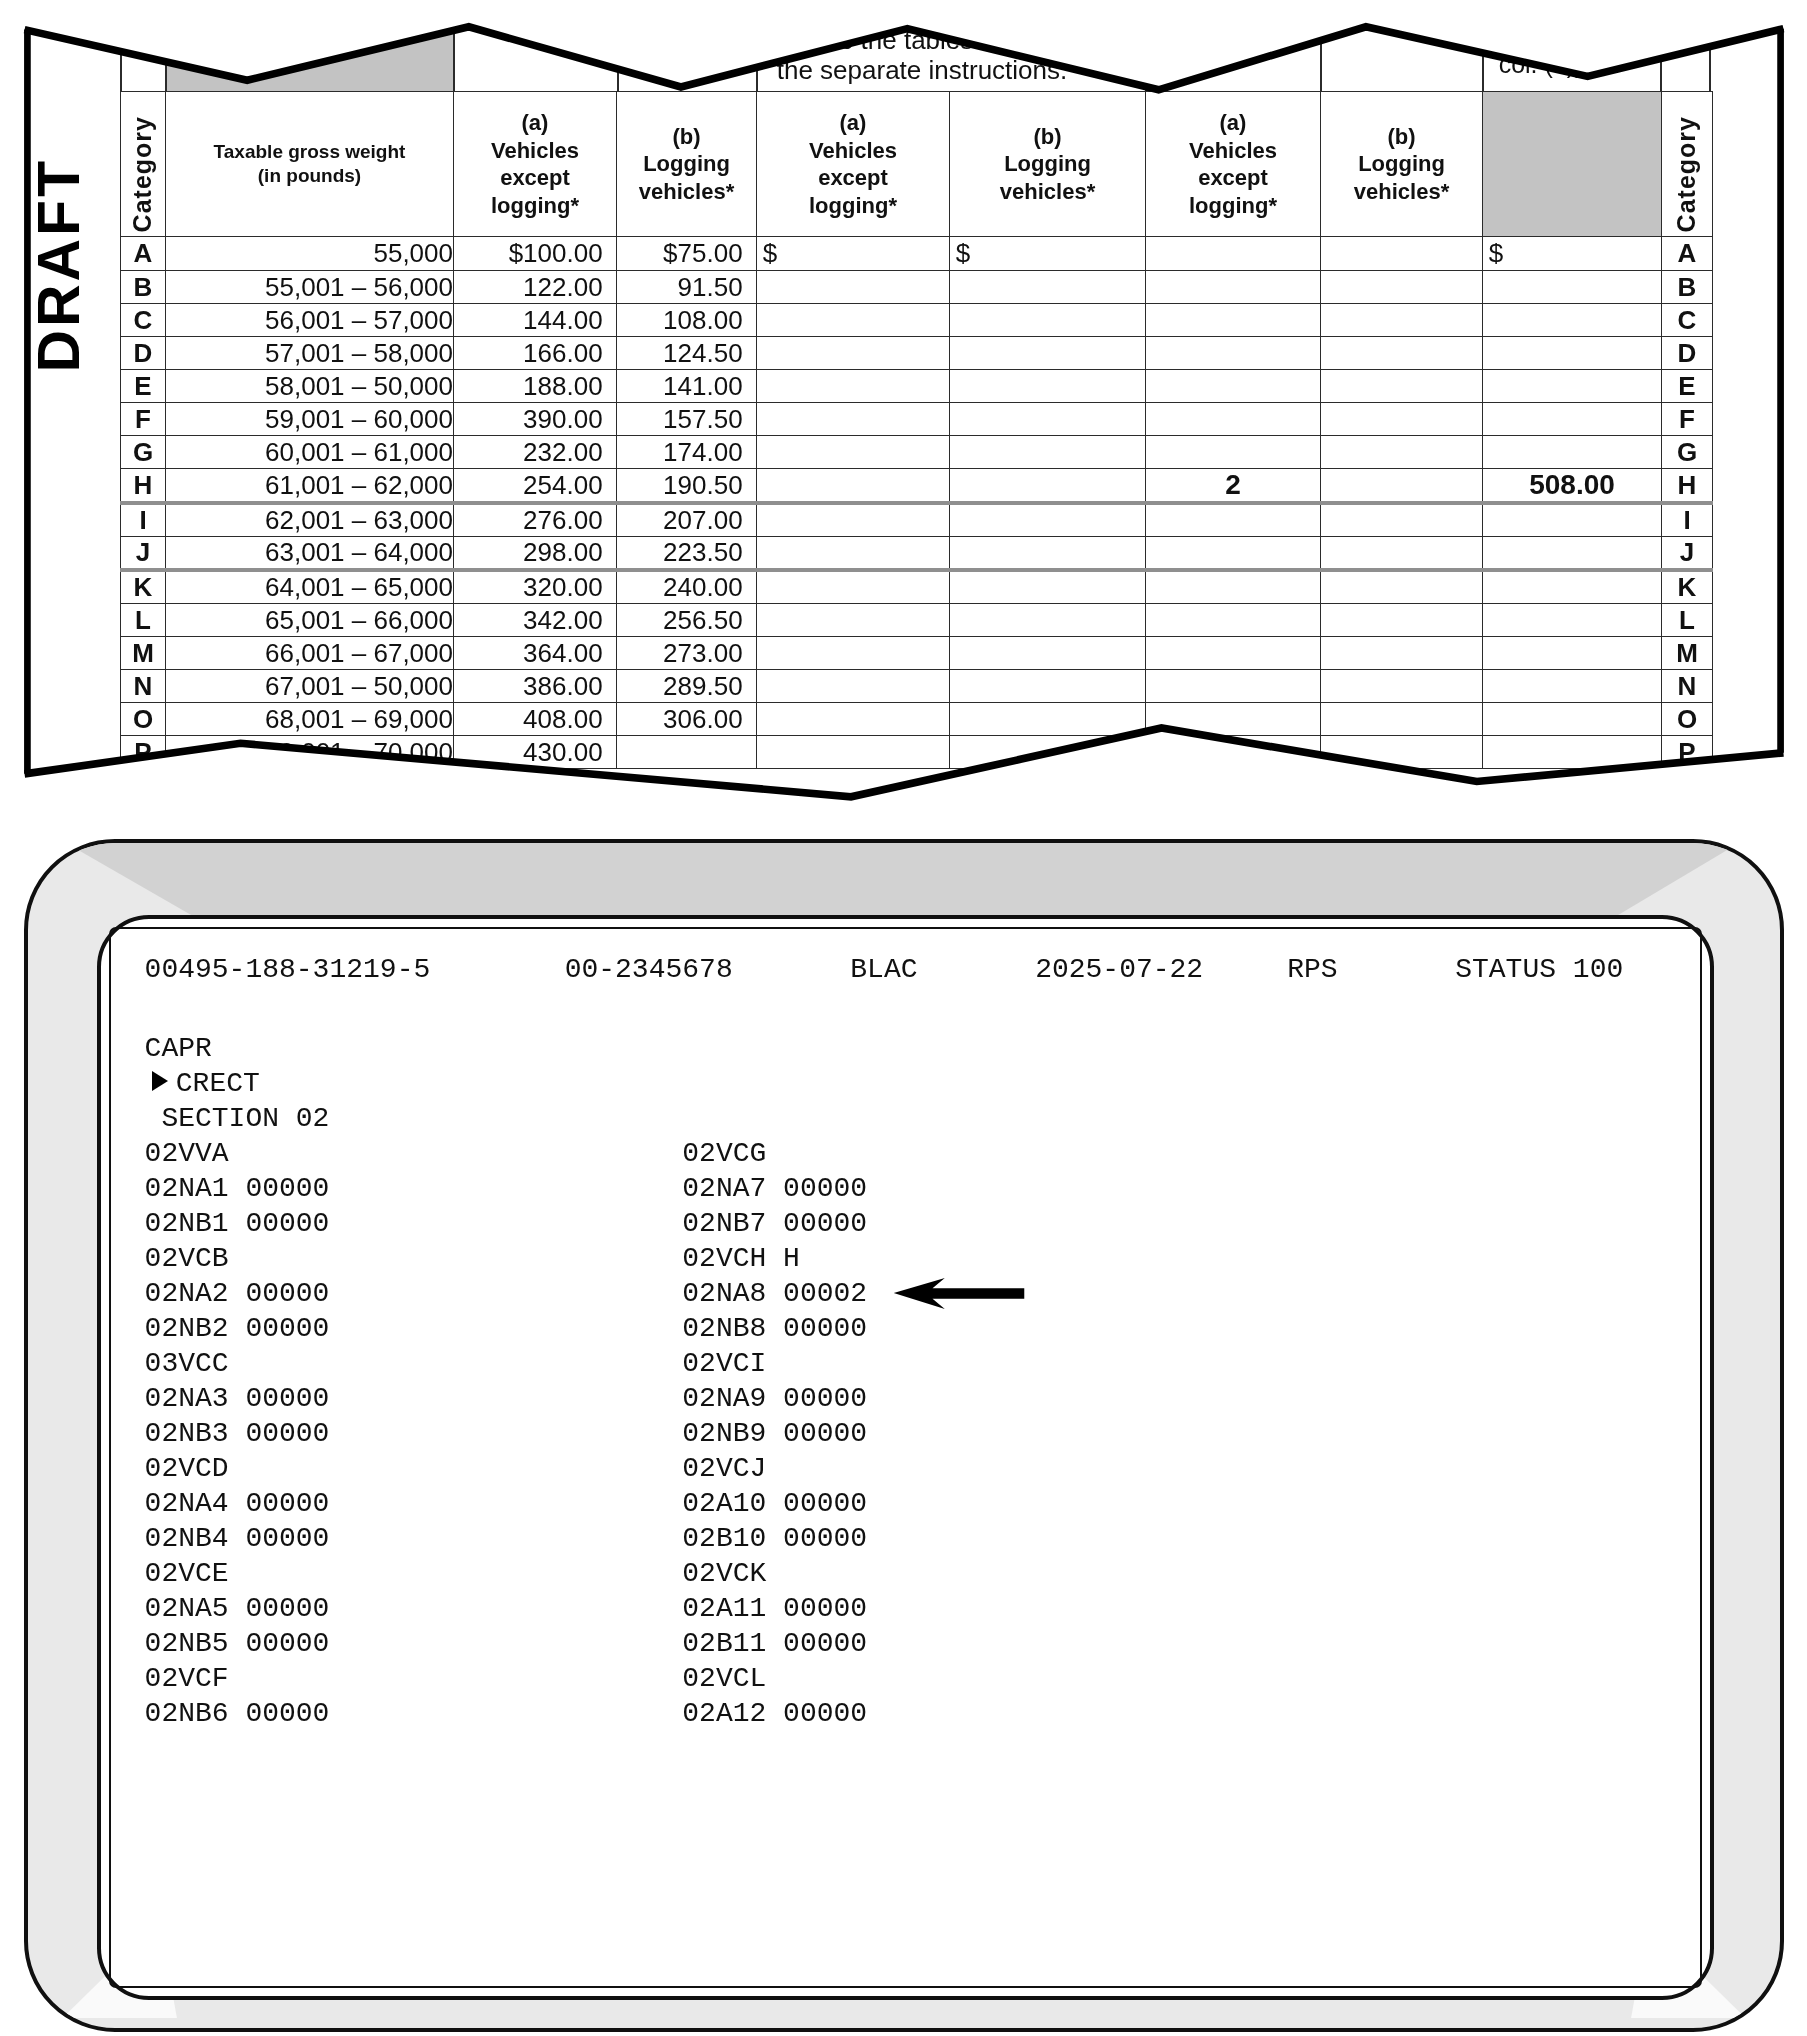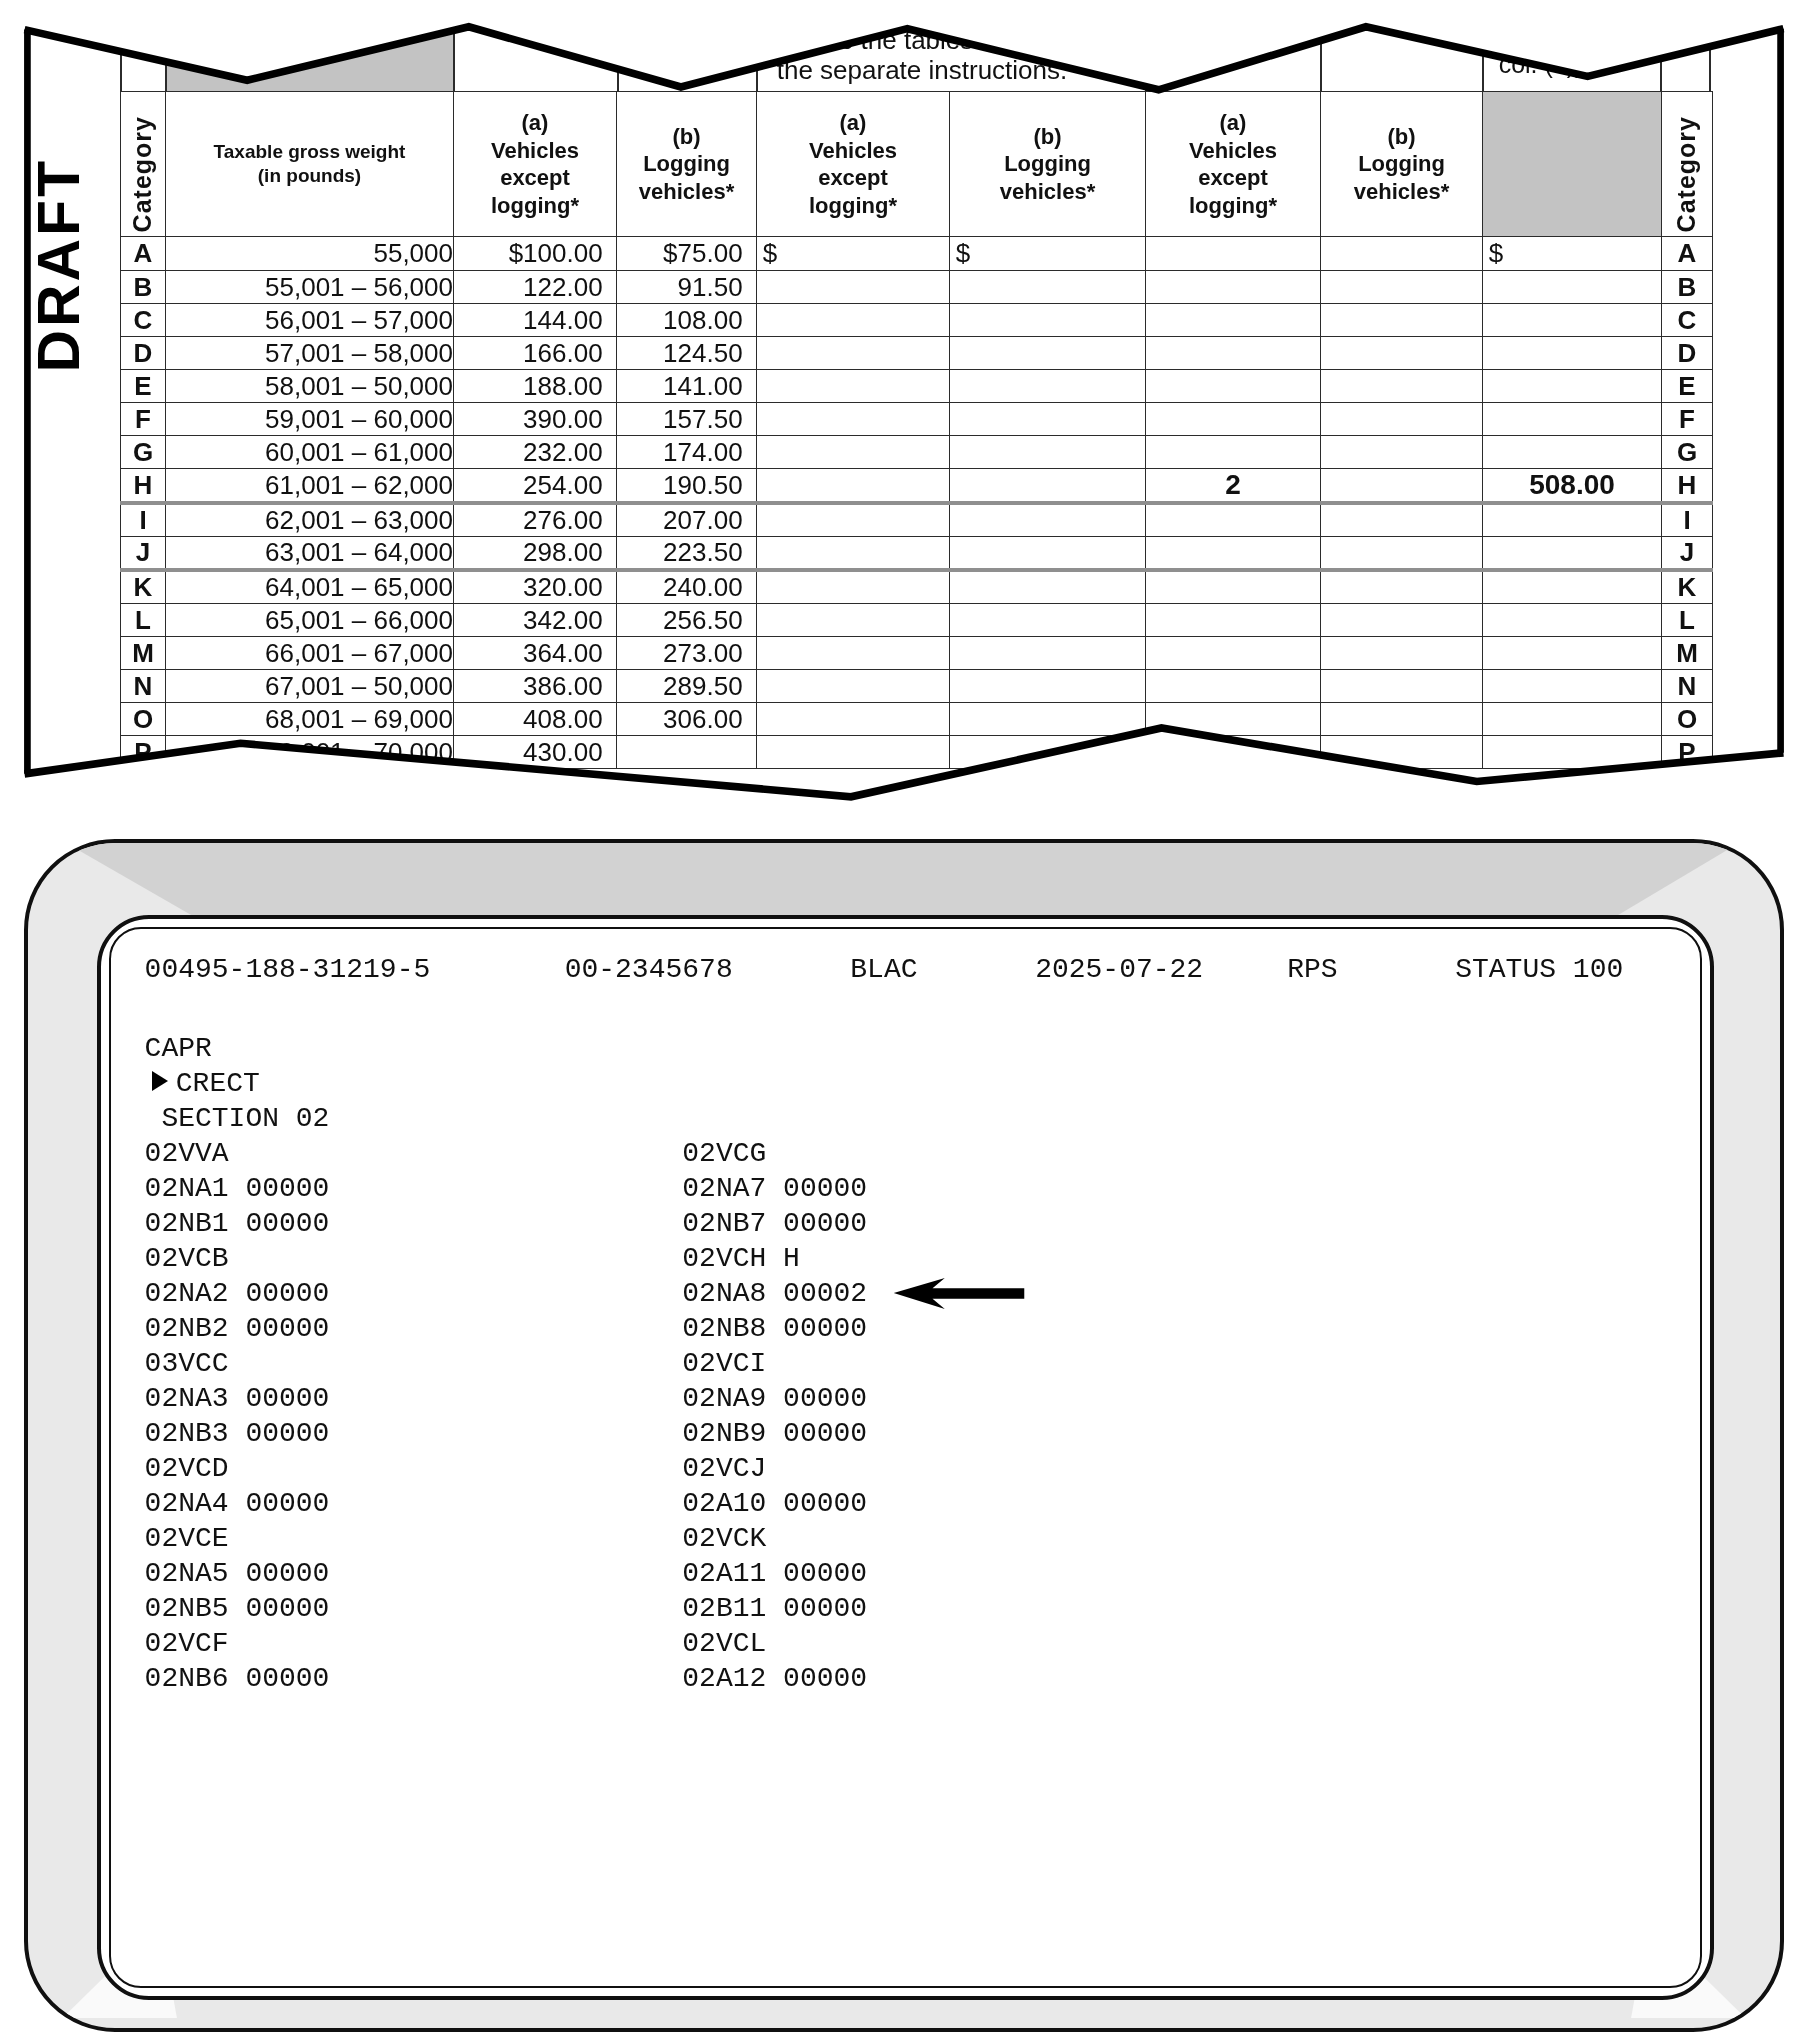--- a/index.html
+++ b/index.html
@@ -52,21 +52,21 @@
        background:#e9e9e9;border:4.8px solid #101010;border-radius:91px;
        box-sizing:border-box;overflow:hidden;}
   .crt-topface{position:absolute;left:0;top:0;width:100%;height:84px;background:#d2d2d2;
        clip-path:polygon(38px 0px,1711px 0px,1570px 84px,184px 84px);}
   .wedge-l{position:absolute;left:34px;bottom:9.6px;width:115px;height:96px;background:#fafafa;
        clip-path:polygon(85% 0,100% 100%,0 100%);}
   .wedge-r{position:absolute;right:34px;bottom:9.6px;width:115px;height:96px;background:#fafafa;
        clip-path:polygon(15% 0,100% 100%,0 100%);}
   .screen{position:absolute;left:69px;top:72px;width:1617px;height:1085px;background:#fff;
        border:4.8px solid #101010;border-radius:52px;box-sizing:border-box;}
-  .screen-inner{position:absolute;inset:7.6px;border:2.9px solid #101010;border-radius:32px;
+  .screen-inner{position:absolute;inset:7.6px;border:2.9px solid #101010;border-radius:7px;
        overflow:hidden;}
   .term{position:absolute;inset:0;padding:23px 15.3px 0 34px;
         font-family:"Liberation Mono",monospace;font-size:28px;color:#111;}
   .term-header{white-space:pre;height:35px;line-height:35px;margin-bottom:44px;}
   .tline{white-space:pre;height:35px;line-height:35px;position:relative;}
   .marker{display:inline-block;width:0;height:0;border-left:16.3px solid #000;
           border-top:10.5px solid transparent;border-bottom:10.5px solid transparent;
           margin:0 7.6px 0 7.6px;}
   .arrow{position:absolute;left:748px;top:0;width:132px;height:35px;}
 </style>
@@ -370,20 +370,21 @@
               <div class="tline">02VCB                           02VCH H</div>
               <div class="tline">02NA2 00000                     02NA8 00002<span class="arrow"><svg width="132" height="35" viewBox="0 0 138 37">
                     <polygon points="0,18 54,2 41,13 138,13 138,24 41,24 54,35" fill="#000"></polygon>
                   </svg></span></div>
               <div class="tline">02NB2 00000                     02NB8 00000</div>
               <div class="tline">03VCC                           02VCI</div>
               <div class="tline">02NA3 00000                     02NA9 00000</div>
               <div class="tline">02NB3 00000                     02NB9 00000</div>
               <div class="tline">02VCD                           02VCJ</div>
               <div class="tline">02NA4 00000                     02A10 00000</div>
+              <div class="tline">02NB4 00000                     02B10 00000</div>
               <div class="tline">02VCE                           02VCK</div>
               <div class="tline">02NA5 00000                     02A11 00000</div>
               <div class="tline">02NB5 00000                     02B11 00000</div>
               <div class="tline">02VCF                           02VCL</div>
               <div class="tline">02NB6 00000                     02A12 00000</div>
             </div>
         </div>
       </div>
     </div>
   </div>

